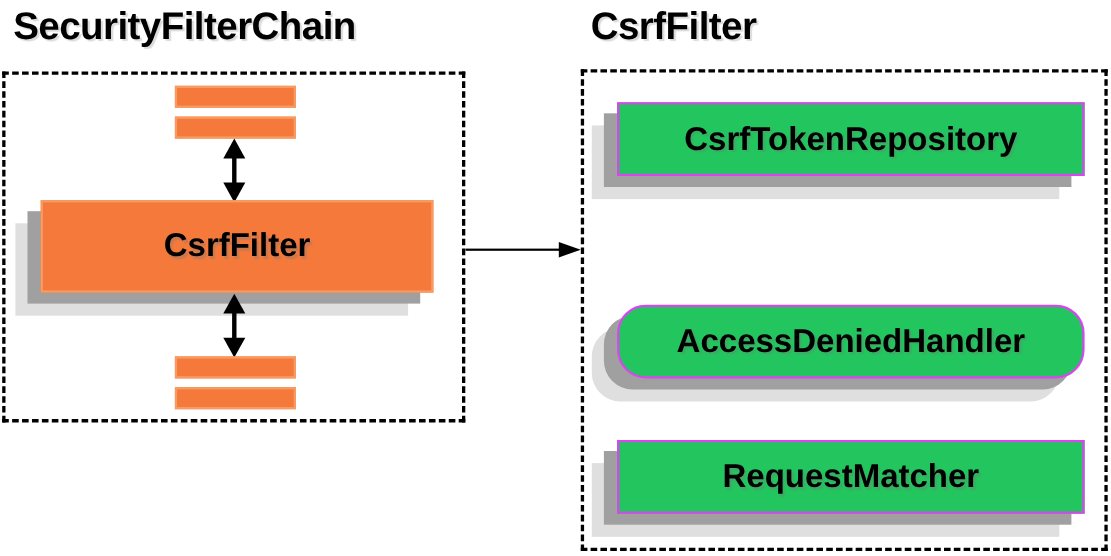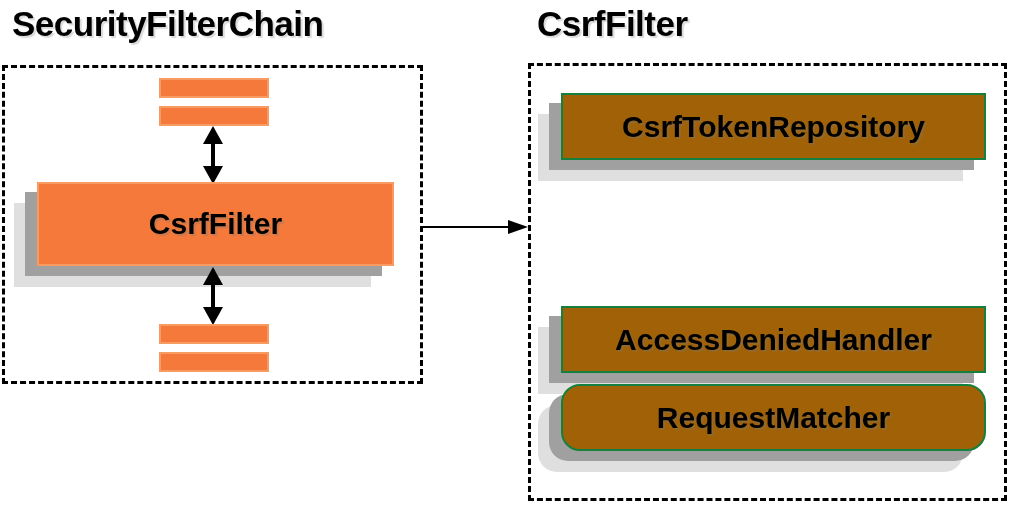--- a/index.html
+++ b/index.html
@@ -57,33 +57,33 @@
     font-size: 30px;
     font-weight: bold;
     text-shadow: 2px 2px 1px rgba(120,120,120,0.35);
   }
 
   .blue-box {
     position: absolute;
     left: 561px;
     width: 421px;
     height: 63px;
-    background: #a16207;
-    border: 2px solid #15803d;
+    background: #22c55e;
+    border: 2px solid #d946ef;
     box-shadow: -12px 10px 0 0 #A0A0A0, -23px 21px 0 0 #DFDFDF;
     text-align: center;
     line-height: 63px;
     font-size: 30px;
     font-weight: bold;
     text-shadow: 2px 2px 1px rgba(120,120,120,0.35);
   }
   #blue-box-0 { top: 93px; }
   #blue-box-1 { top: 194px; }
-  #blue-box-2 { top: 306px; }
-  #blue-box-3 { top: 384px; border-radius: 19px; }
+  #blue-box-2 { top: 277px; border-radius: 26px; }
+  #blue-box-3 { top: 400px; }
 
   .arrow-svg { position: absolute; }
   #v-arrow-top    { left: 198px; top: 126px; }
   #v-arrow-bottom { left: 198px; top: 267px; }
   #h-arrow        { left: 423px; top: 219px; }
 </style>
 </head>
 <body>
 
 <div id="page">

